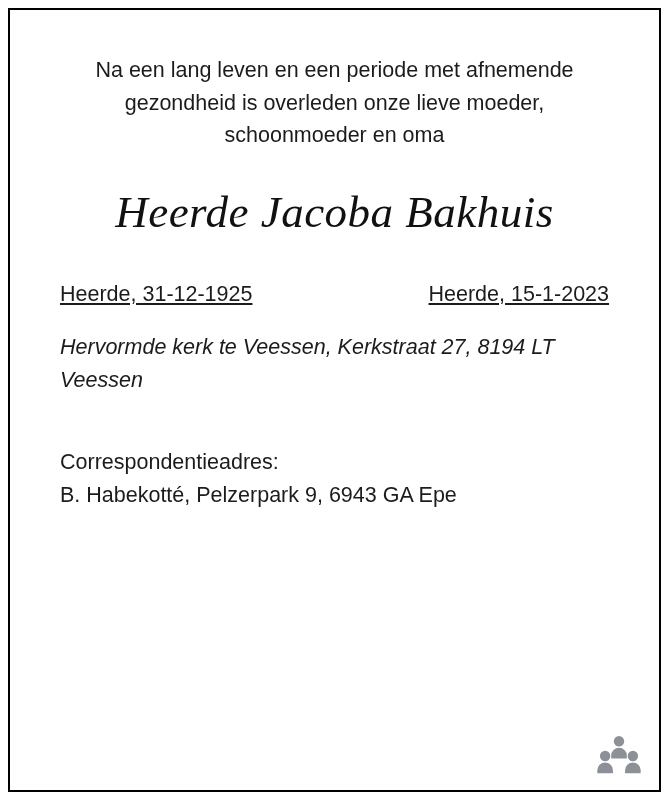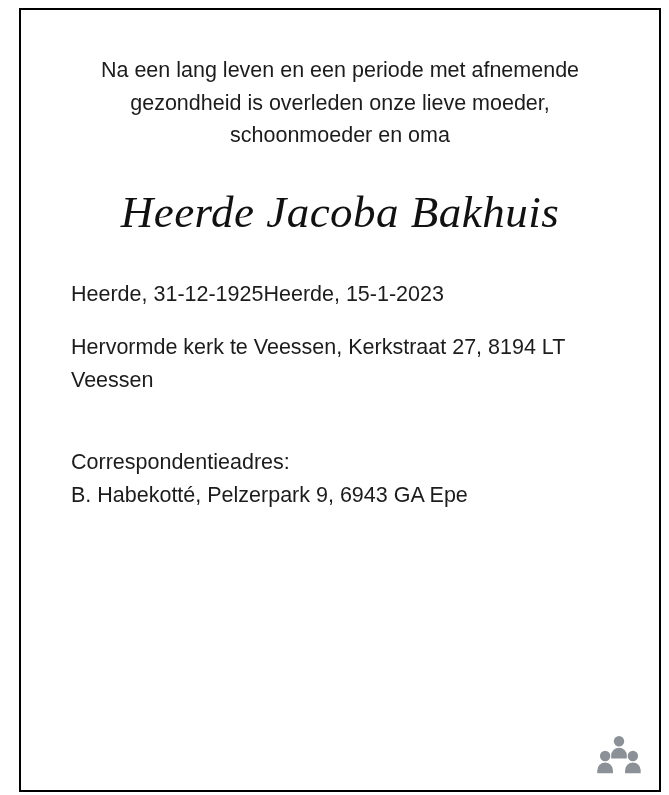--- a/index.html
+++ b/index.html
@@ -16,21 +16,20 @@
     overflow: hidden;
   }
   .frame {
     position: absolute;
     top: 8px;
     left: 8px;
     right: 8px;
     bottom: 3px;
     border: 2px solid #000000;
     box-sizing: border-box;
-    margin-left: 11px;
   }
   .content {
     position: absolute;
     top: 0;
     left: 0;
     right: 0;
     bottom: 0;
     padding: 44px 50px 0 50px;
     box-sizing: border-box;
   }
@@ -45,29 +44,31 @@
     text-align: center;
     font-family: "Liberation Serif", serif;
     font-style: italic;
     font-size: 45px;
     letter-spacing: 0.5px;
     color: #111111;
   }
   .dates {
     margin-top: 44px;
     display: flex;
+    justify-content: space-between;
     font-size: 21.5px;
+    text-decoration: underline;
   }
   .para {
     font-size: 21.5px;
     line-height: 1.55;
   }
   .para-1 { margin-top: 38px; }
   .para-2 { margin-top: 24px; }
-  .para-3 { margin-top: 24px; }
+  .para-3 { margin-top: 24px; font-style: italic; }
   .para-corr { margin-top: 48px; }
   .logo {
     position: absolute;
     right: 14px;
     bottom: 10px;
     width: 52px;
     height: 48px;
   }
   .logo svg { display: block; width: 100%; height: 100%; }
 </style>

